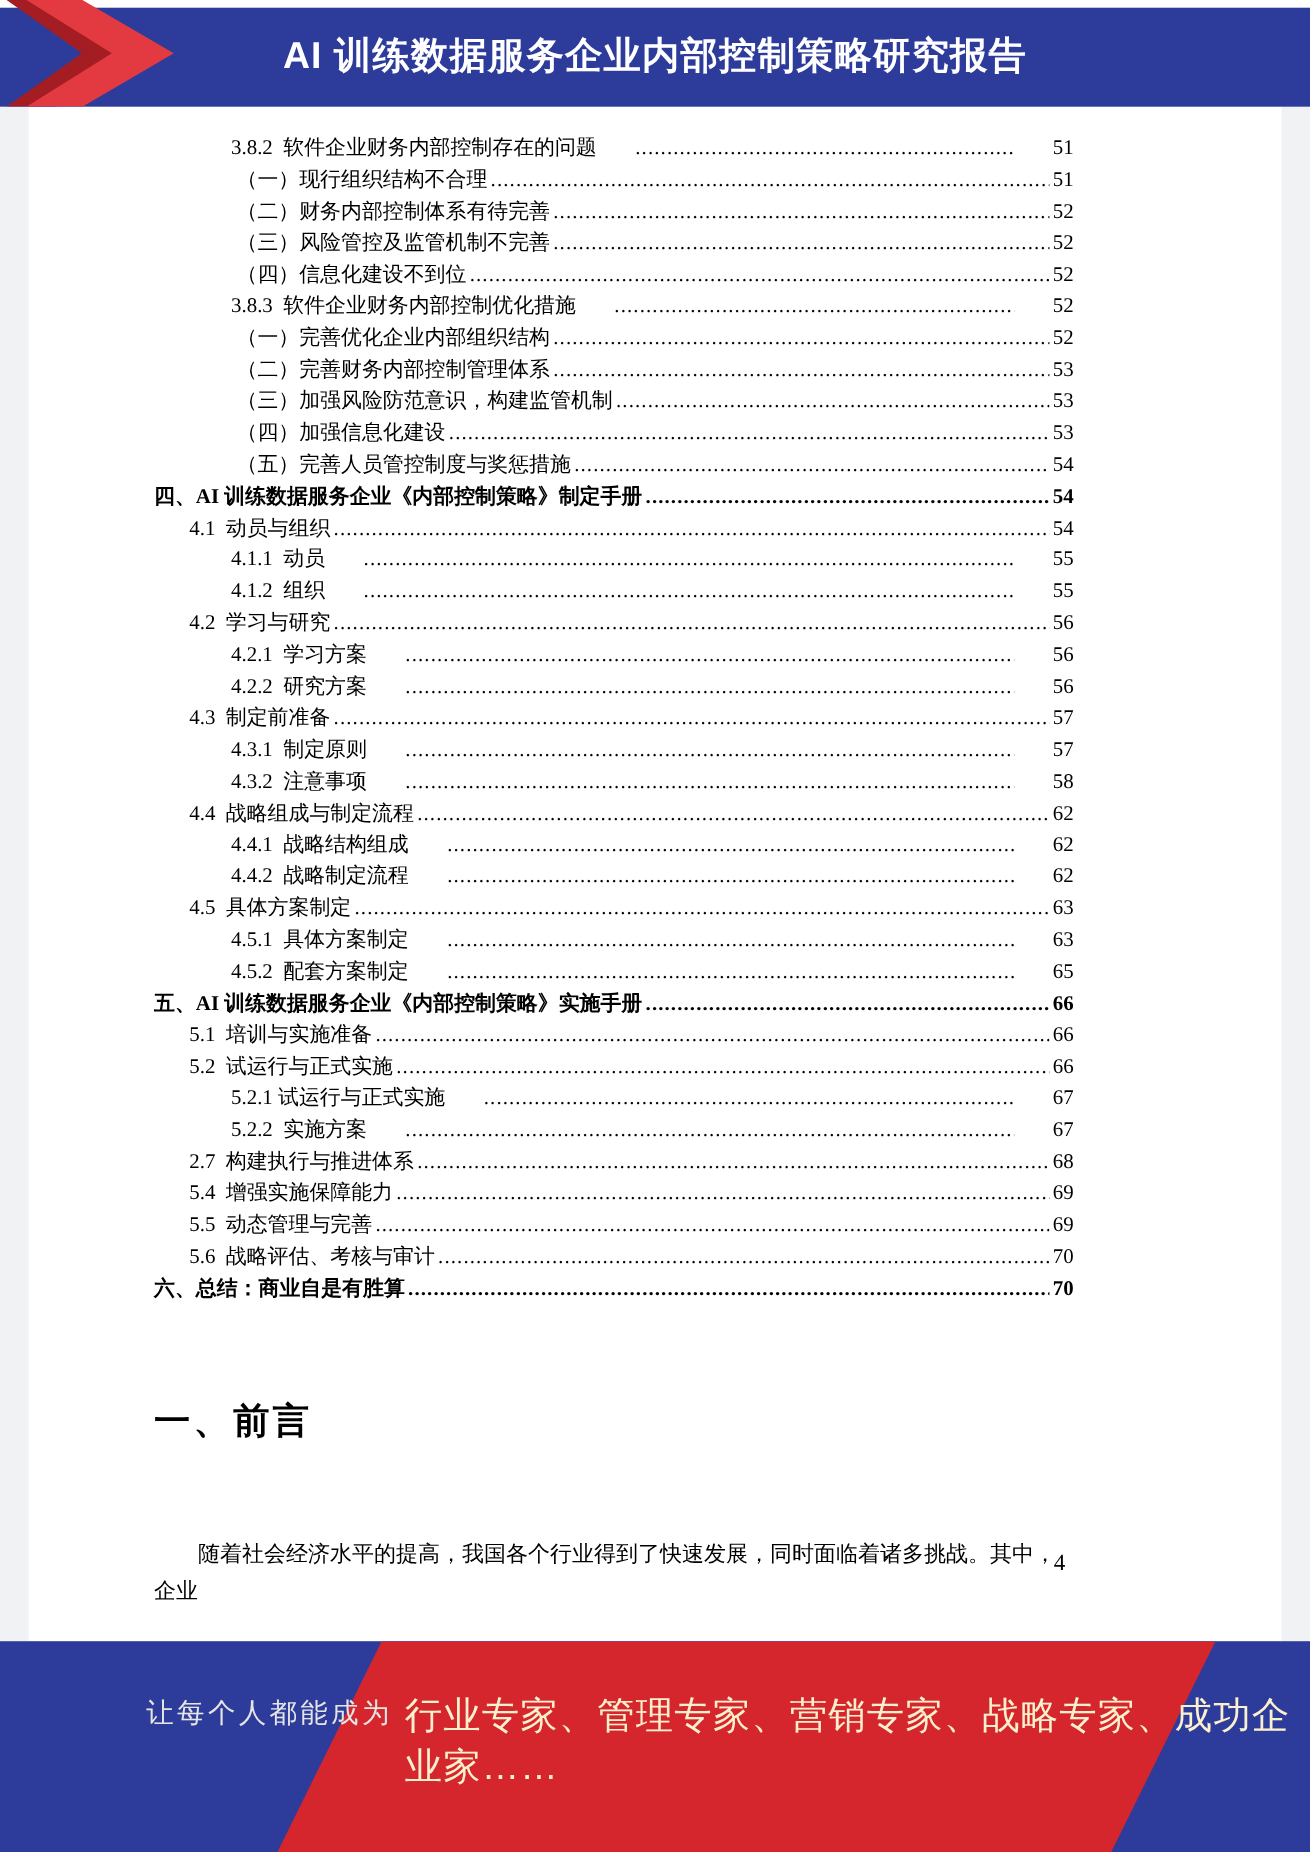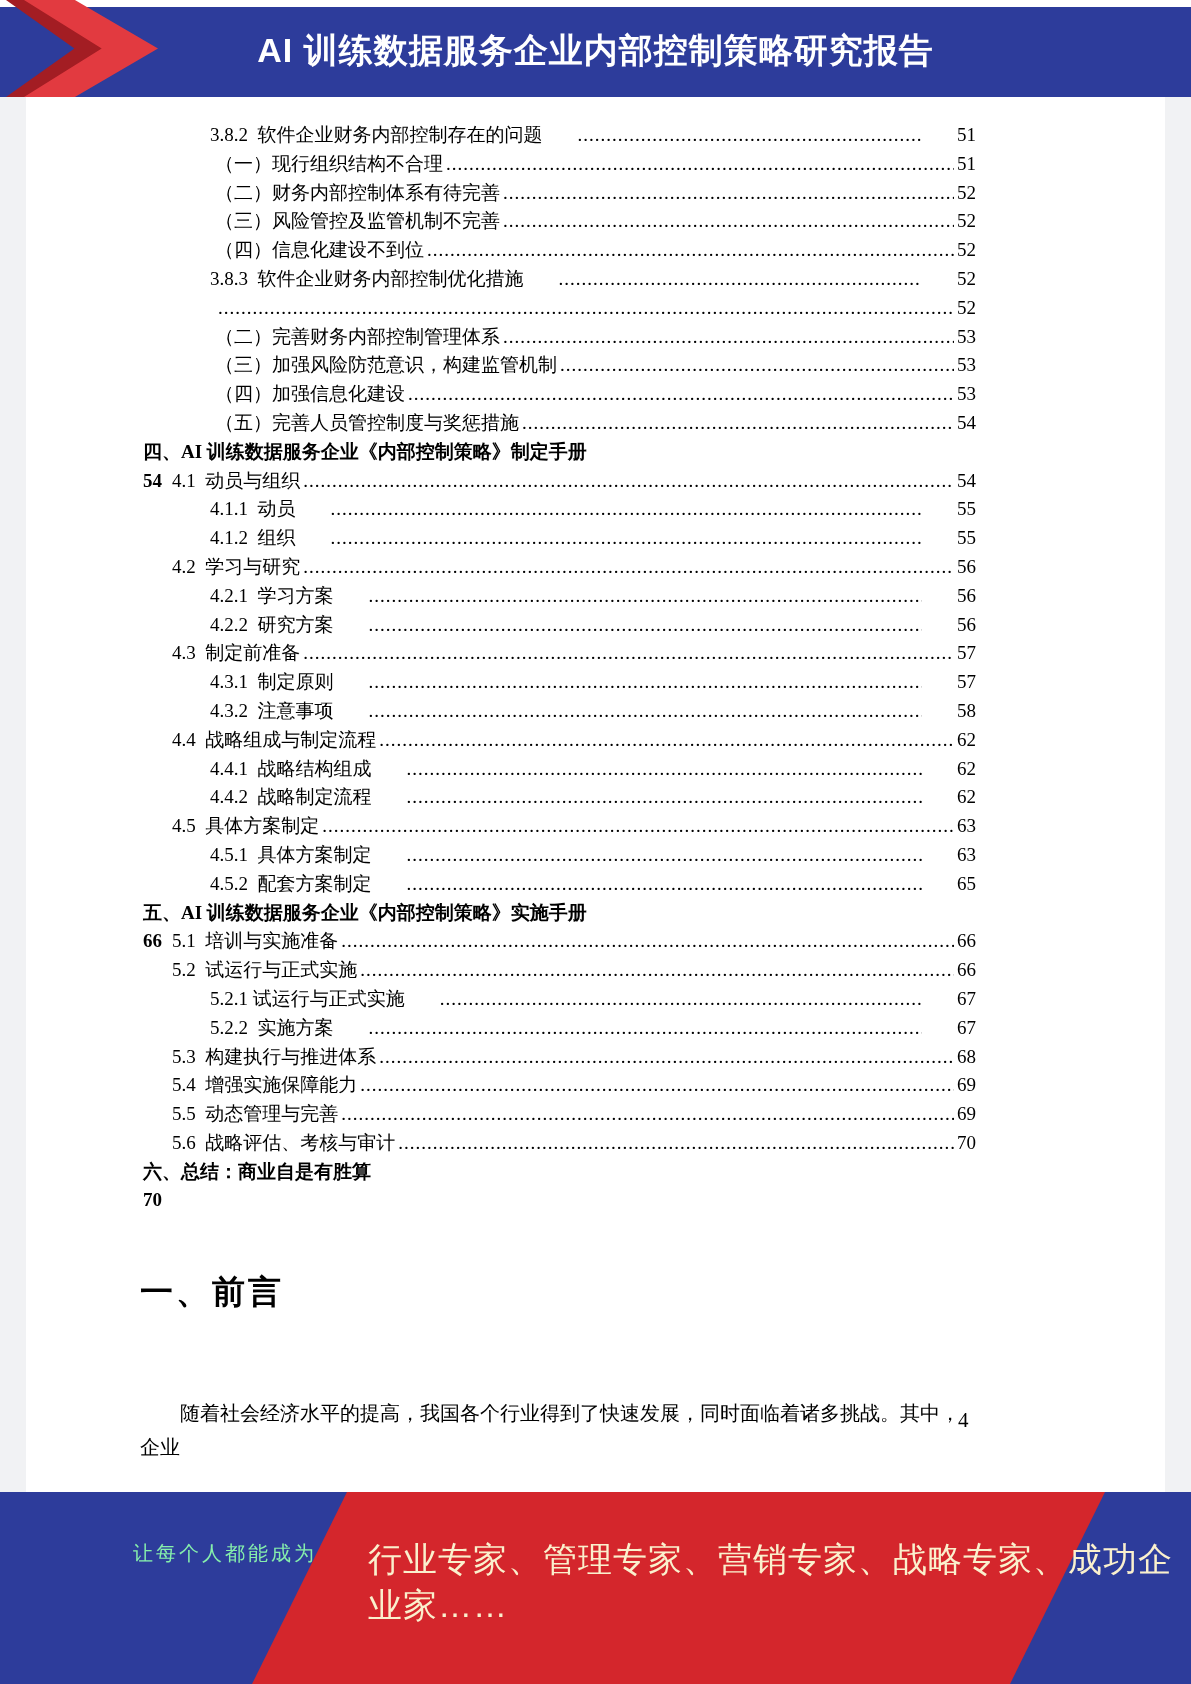--- a/index.html
+++ b/index.html
@@ -51,21 +51,21 @@
     margin:0 3px; letter-spacing:1px;
   }
   .toc-row .dots::after {
     content:"........................................................................................................................................................................................................................................................................................";
   }
   .toc-row .pg { white-space:nowrap; }
   .toc-row.lv1 { margin-left:0; }
   .toc-row.lv2 { margin-left:32px; }
   .toc-row.lv3 { margin-left:70px;gap:32px; }
   .toc-row.lv4 { margin-left:75px; }
-  .toc-row.bold { font-weight:bold;flex-direction:column; }
+  .toc-row.bold { font-weight:bold; }
 
   
   .section-heading {
     position:absolute; left:140px; top:1270px;
     font-family:"Liberation Sans","DejaVu Sans",sans-serif;
     font-weight:bold; font-size:33px; letter-spacing:3px; color:#000;
   }
   .body-paragraph {
     position:absolute; left:140px; top:1360px; width:838px;
     font-size:20px; line-height:34px; text-indent:2em;margin-top:36px;
@@ -79,23 +79,23 @@
   .footer {
     position:absolute; left:0; right:0; bottom:0; height:192px;
     background:var(--band-blue,#2d3c9b); overflow:hidden;
   }
   .footer-ribbon {
     position:absolute; top:0; bottom:0; left:0; right:0;
     background:var(--ribbon-red,#d4262c);
     clip-path:polygon(347px 0,1105px 0,1010px 100%,252px 100%);
   }
   .footer-left {
-    position:absolute; left:133px; top:48px; color:#86efac;
+    position:absolute; left:133px; top:48px; color:#e5e5e5;
     font-family:"Liberation Sans","DejaVu Sans",sans-serif;
-    font-size:20px; letter-spacing:3px;
+    font-size:25px; letter-spacing:3px;
   }
   .footer-right {
     position:absolute; left:368px; top:45px;
     color:var(--footer-text-yellow,#faf0cd);
     font-family:"Liberation Sans","DejaVu Sans",sans-serif;
     font-size:34px; letter-spacing:1px;
   }
 </style>
 </head>
 <body>
@@ -136,20 +136,21 @@
       <span class="t">（四）信息化建设不到位</span>
       <span class="dots"></span>
       <span class="pg">52</span>
     </div>
     <div class="toc-row lv3">
       <span class="t">3.8.3  软件企业财务内部控制优化措施</span>
       <span class="dots"></span>
       <span class="pg">52</span>
     </div>
     <div class="toc-row lv4">
+      <span class="t">（一）完善优化企业内部组织结构</span>
       <span class="dots"></span>
       <span class="pg">52</span>
     </div>
     <div class="toc-row lv4">
       <span class="t">（二）完善财务内部控制管理体系</span>
       <span class="dots"></span>
       <span class="pg">53</span>
     </div>
     <div class="toc-row lv4">
       <span class="t">（三）加强风险防范意识，构建监管机制</span>
@@ -265,21 +266,21 @@
       <span class="t">5.2.1 试运行与正式实施</span>
       <span class="dots"></span>
       <span class="pg">67</span>
     </div>
     <div class="toc-row lv3">
       <span class="t">5.2.2  实施方案</span>
       <span class="dots"></span>
       <span class="pg">67</span>
     </div>
     <div class="toc-row lv2">
-      <span class="t">5.3  构建执行与推进体系</span>
+      <span class="t">2.7  构建执行与推进体系</span>
       <span class="dots"></span>
       <span class="pg">68</span>
     </div>
     <div class="toc-row lv2">
       <span class="t">5.4  增强实施保障能力</span>
       <span class="dots"></span>
       <span class="pg">69</span>
     </div>
     <div class="toc-row lv2">
       <span class="t">5.5  动态管理与完善</span>

